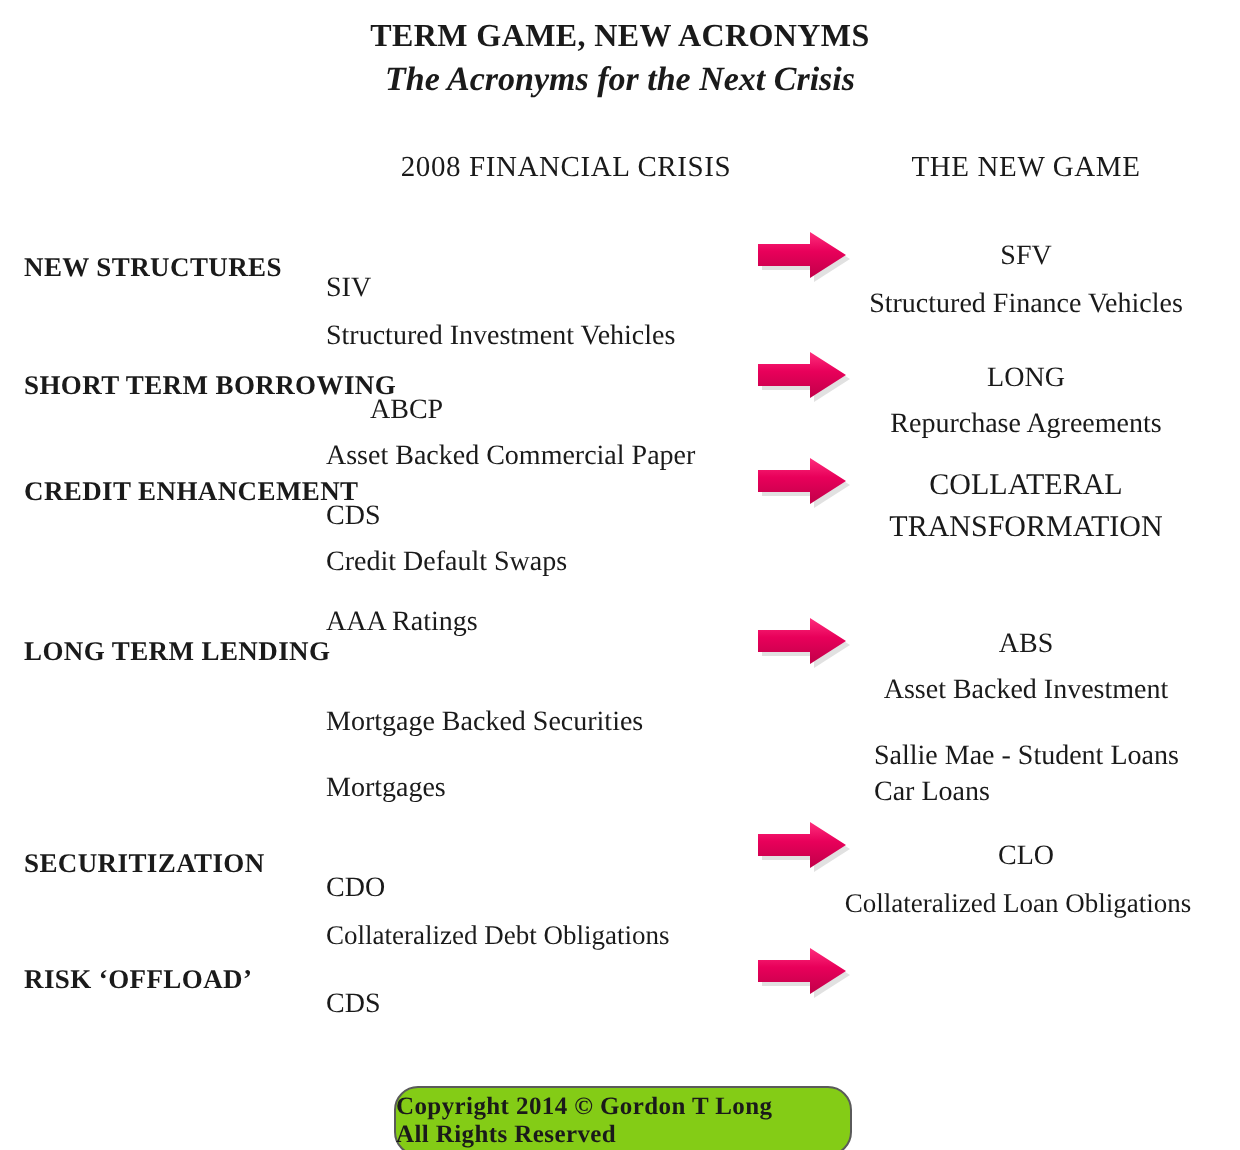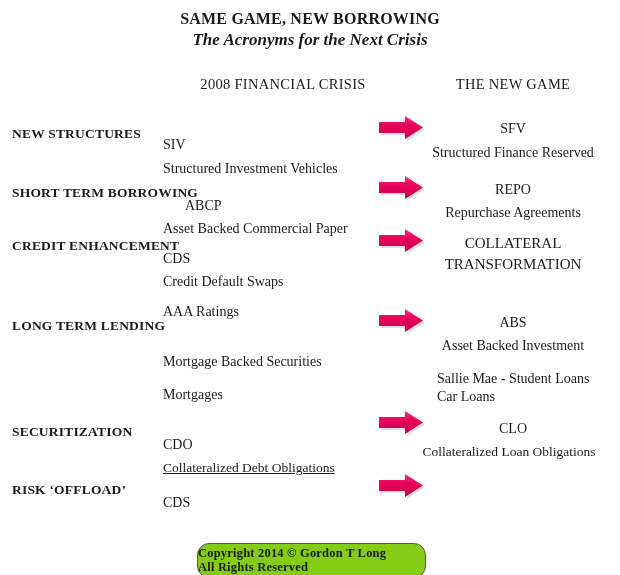--- a/index.html
+++ b/index.html
@@ -108,51 +108,51 @@
     background: #84cc16;
     margin-top: 16px;
   }
   .copyright .cline { display: block; }
 </style>
 </head>
 <body>
 
 <div id="page">
 
-  <div class="abs main-title">SAME GAME, NEW BORROWING</div>
+  <div class="abs main-title">TERM GAME, NEW ACRONYMS</div>
   <div class="abs sub-title">The Acronyms for the Next Crisis</div>
 
   <div class="abs col-head left-col">2008 FINANCIAL CRISIS</div>
   <div class="abs col-head right-col">THE NEW GAME</div>
 
   <div class="abs row-label" style="top:126px">NEW STRUCTURES</div>
   <div class="abs mid" style="top:121px">SIV</div>
   <div class="abs mid" style="top:145px">Structured Investment Vehicles</div>
   <div class="abs right" style="top:121px">SFV</div>
-  <div class="abs right" style="top:145px">Structured Finance Reserved</div>
+  <div class="abs right" style="top:145px">Structured Finance Vehicles</div>
   <div class="abs arrow" style="top:114px">
     <svg viewBox="0 0 48 27" xmlns="http://www.w3.org/2000/svg">
       <defs>
         <linearGradient id="ag1" x1="0" y1="0" x2="0" y2="1">
           <stop offset="0%" stop-color="#ff2f7d"></stop>
           <stop offset="42%" stop-color="#e8005a"></stop>
           <stop offset="100%" stop-color="#c10049"></stop>
         </linearGradient>
       </defs>
       <g transform="translate(2,2)">
         <path d="M0 6 L26 6 L26 0 L44 11.5 L26 23 L26 17 L0 17 Z" fill="#c9c9c9" opacity="0.55" transform="translate(2,2)"></path>
         <path d="M0 6 L26 6 L26 0 L44 11.5 L26 23 L26 17 L0 17 Z" fill="url(#ag1)"></path>
       </g>
     </svg>
   </div>
 
   <div class="abs row-label" style="top:185px">SHORT TERM BORROWING</div>
   <div class="abs mid" style="top:182px; left:185px; width:200px;">ABCP</div>
   <div class="abs mid" style="top:205px">Asset Backed Commercial  Paper</div>
-  <div class="abs right" style="top:182px">REPO</div>
+  <div class="abs right" style="top:182px">LONG</div>
   <div class="abs right" style="top:205px">Repurchase Agreements</div>
   <div class="abs arrow" style="top:174px">
     <svg viewBox="0 0 48 27" xmlns="http://www.w3.org/2000/svg">
       <g transform="translate(2,2)">
         <path d="M0 6 L26 6 L26 0 L44 11.5 L26 23 L26 17 L0 17 Z" fill="#c9c9c9" opacity="0.55" transform="translate(2,2)"></path>
         <path d="M0 6 L26 6 L26 0 L44 11.5 L26 23 L26 17 L0 17 Z" fill="url(#ag1)"></path>
       </g>
     </svg>
   </div>
 
@@ -183,21 +183,21 @@
       </g>
     </svg>
   </div>
 
   <div class="abs mid" style="top:371px">Mortgages</div>
   <div class="abs right leftal" style="top:371px">Sallie Mae - Student Loans</div>
   <div class="abs right leftal" style="top:389px">Car Loans</div>
 
   <div class="abs row-label" style="top:424px">SECURITIZATION</div>
   <div class="abs mid" style="top:421px">CDO</div>
-  <div class="abs mid" style="top:444px; left:163px; width:234px; font-size:13.5px;text-decoration:underline;">Collateralized Debt Obligations</div>
+  <div class="abs mid" style="top:444px; left:163px; width:234px; font-size:13.5px;">Collateralized Debt Obligations</div>
   <div class="abs right" style="top:421px">CLO</div>
   <div class="abs right" style="top:444px; left:398px; width:222px; font-size:13.5px;">Collateralized Loan Obligations</div>
   <div class="abs arrow" style="top:409px">
     <svg viewBox="0 0 48 27" xmlns="http://www.w3.org/2000/svg">
       <g transform="translate(2,2)">
         <path d="M0 6 L26 6 L26 0 L44 11.5 L26 23 L26 17 L0 17 Z" fill="#c9c9c9" opacity="0.55" transform="translate(2,2)"></path>
         <path d="M0 6 L26 6 L26 0 L44 11.5 L26 23 L26 17 L0 17 Z" fill="url(#ag1)"></path>
       </g>
     </svg>
   </div>

